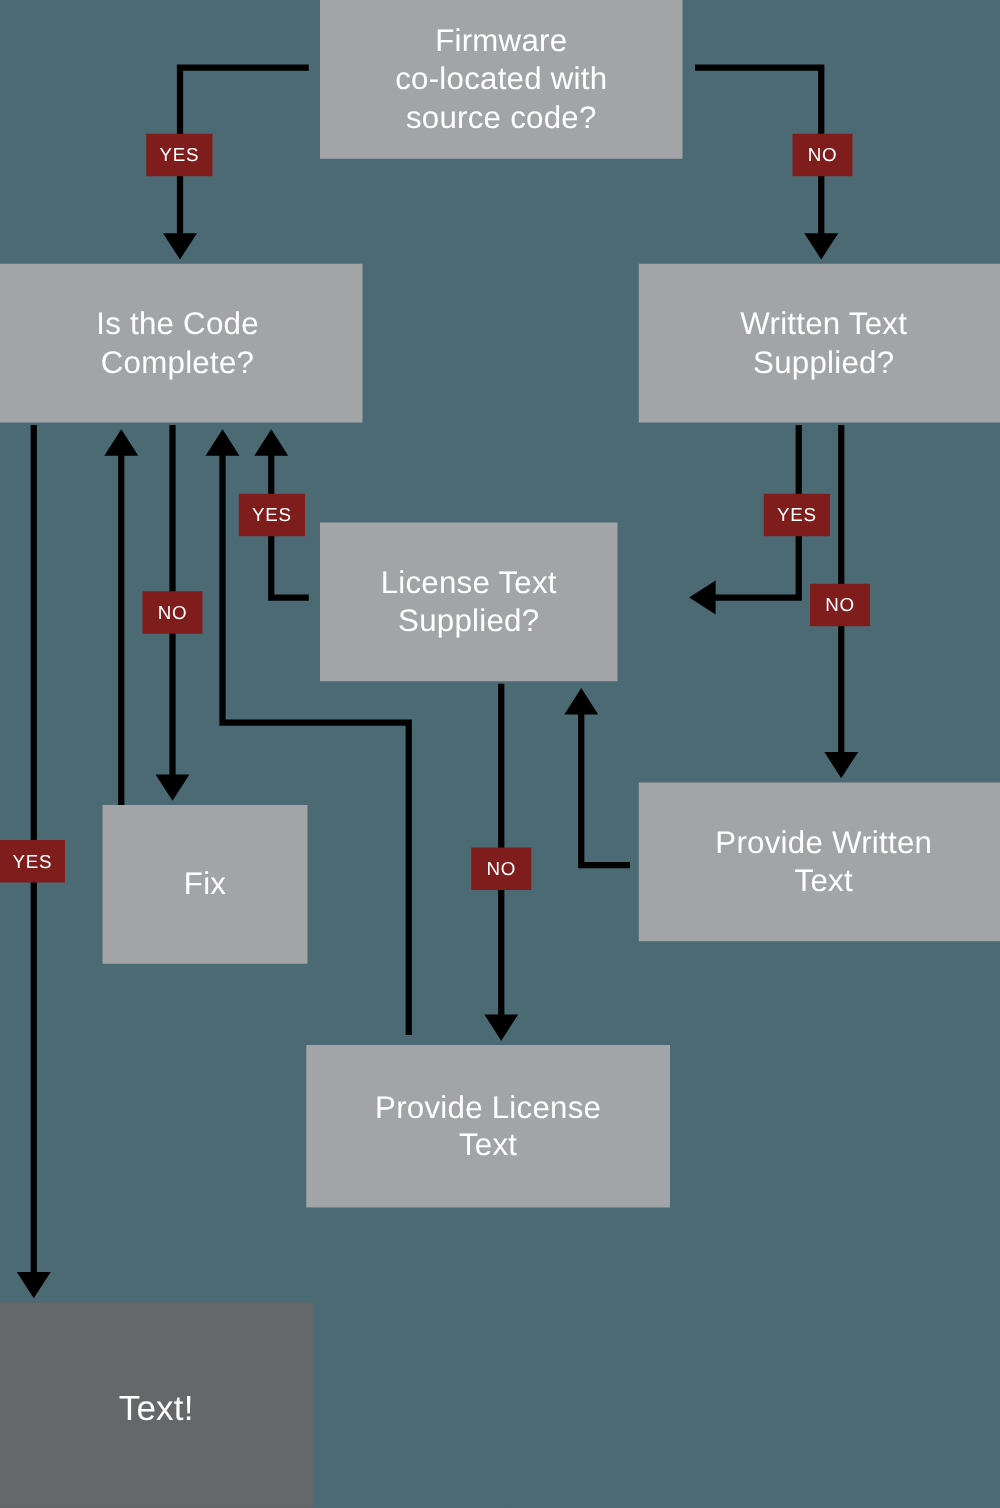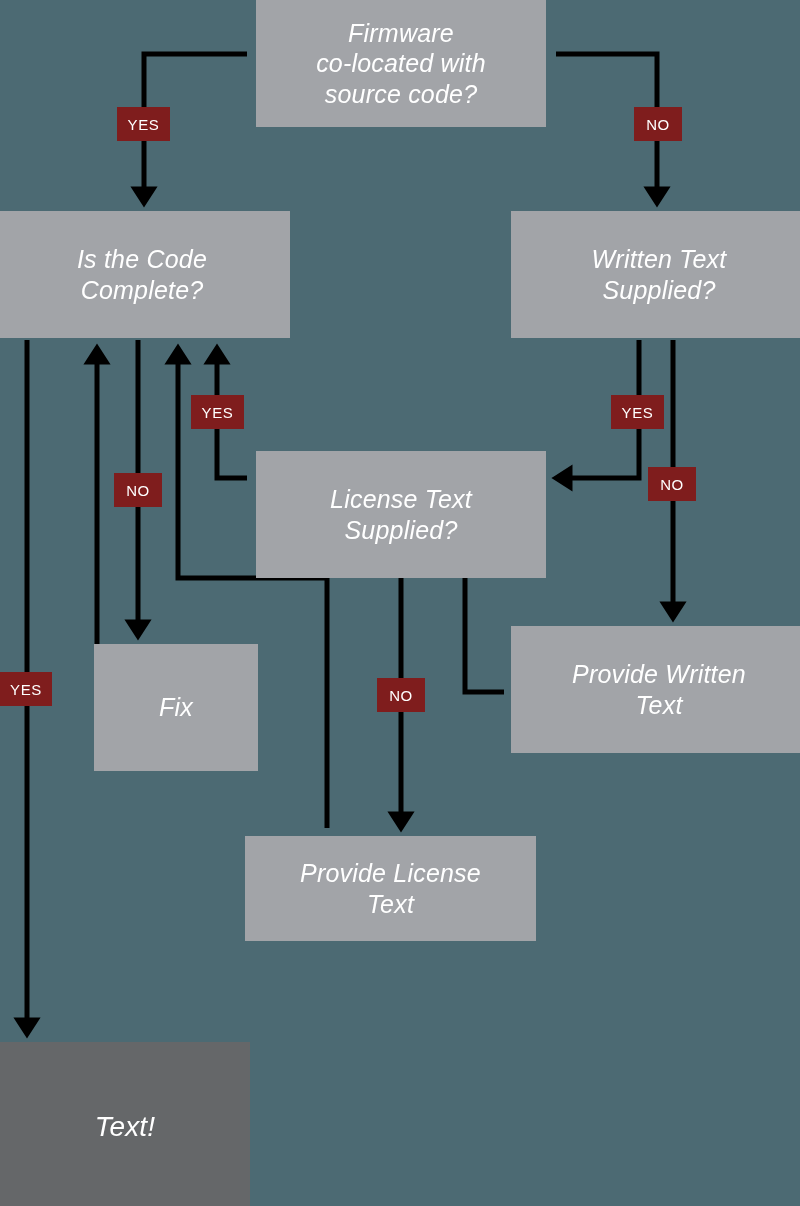--- a/index.html
+++ b/index.html
@@ -34,21 +34,20 @@
     box-sizing: border-box;
     display: flex;
     align-items: center;
     justify-content: center;
     text-align: center;
     color: #ffffff;
     font-weight: 400;
     line-height: 1.22;
     letter-spacing: 0.2px;
     white-space: pre-line;
-    font-style: italic;
   }
   .node.decision, .node.process {
     background: #a2a4a8;
     font-size: 25px;
   }
   .node.terminal {
     background: #656769;
     font-size: 28px;
   }
   .edge-label {
@@ -110,35 +109,35 @@
   <div class="node decision" style="left:-6px; top:211px; width:296px; height:127px;">
     <span>Is the Code
 Complete?</span>
   </div>
 
   <div class="node decision" style="left:511px; top:211px; width:296px; height:127px;">
     <span>Written Text
 Supplied?</span>
   </div>
 
-  <div class="node decision" style="left:256px; top:418px; width:290px; height:127px;margin-top:33px;">
+  <div class="node decision" style="left:256px; top:418px; width:238px; height:127px;">
     <span>License Text
 Supplied?</span>
   </div>
 
-  <div class="node process" style="left:94px; top:644px; width:164px; height:127px;">
+  <div class="node process" style="left:82px; top:644px; width:164px; height:127px;">
     <span>Fix</span>
   </div>
 
   <div class="node process" style="left:511px; top:626px; width:296px; height:127px;">
     <span>Provide Written
 Text</span>
   </div>
 
-  <div class="node process" style="left:245px; top:836px; width:291px; height:105px;">
+  <div class="node process" style="left:245px; top:836px; width:291px; height:130px;">
     <span>Provide License
 Text</span>
   </div>
 
   <div class="node terminal" style="left:0px; top:1042px; width:250px; height:170px;">
     <span>Text!</span>
   </div>
 
   <div class="edge-label" style="left:117px; top:107px; width:53px; height:34px;">
     <span>YES</span>

